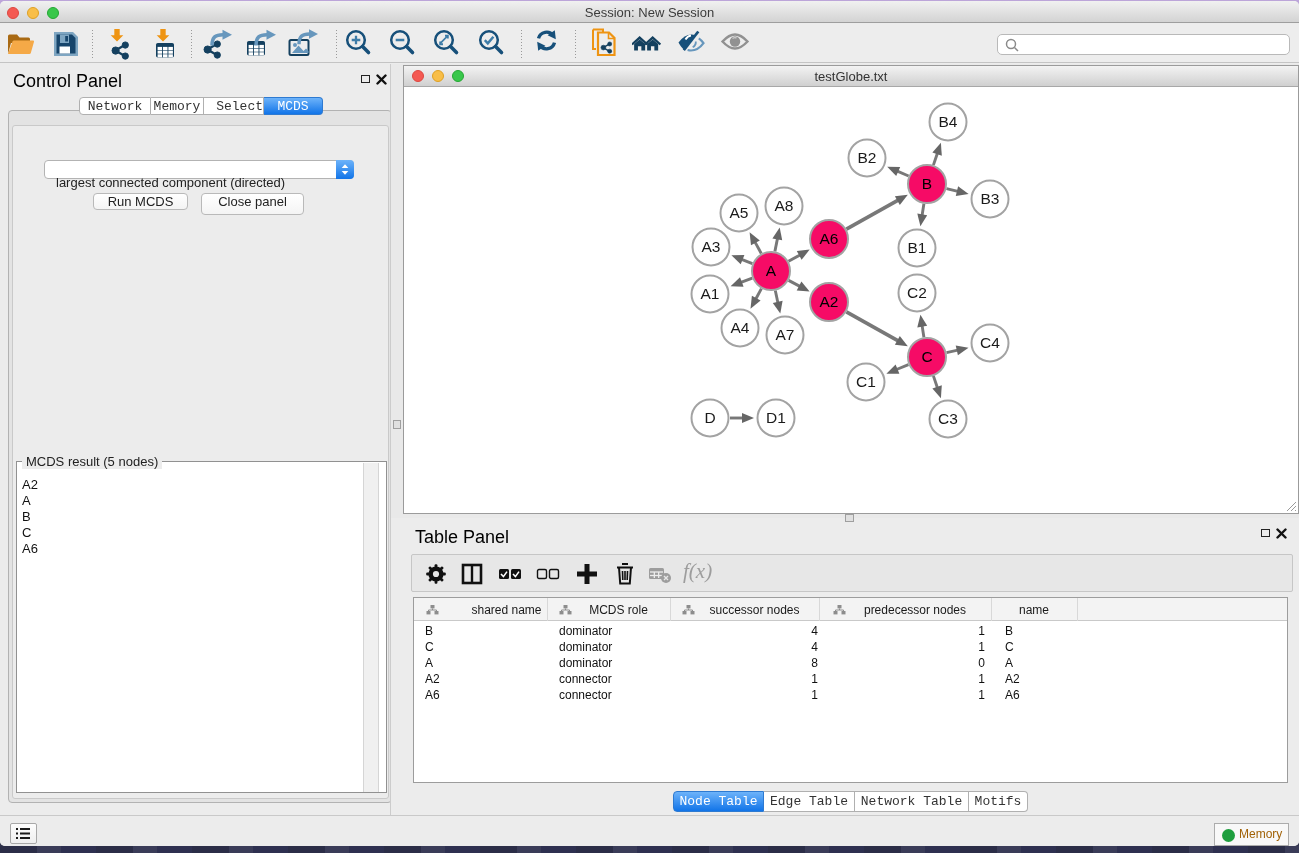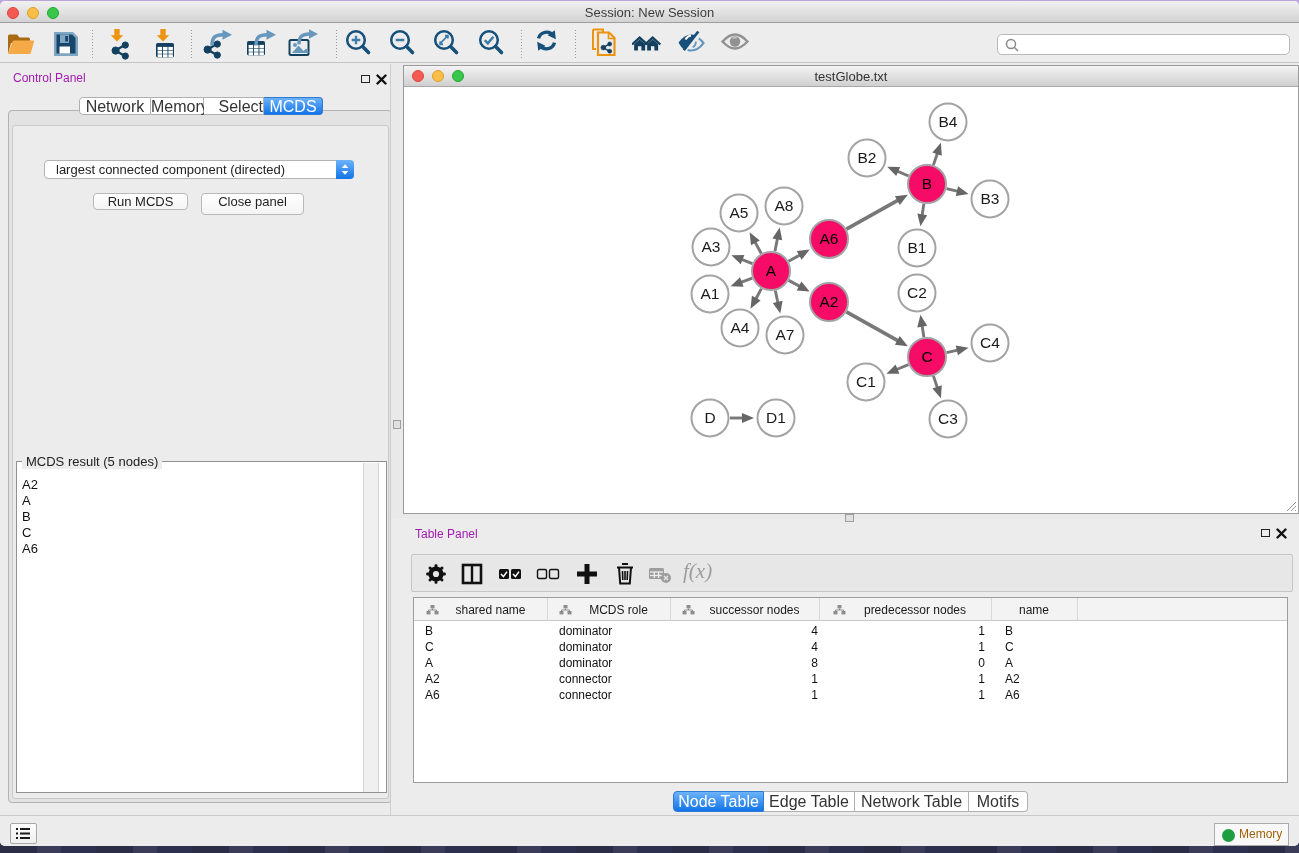--- a/index.html
+++ b/index.html
@@ -17,23 +17,23 @@
   .tl { width:12px; height:12px; border-radius:50%; top:6px; }
   #title { width:100%; text-align:center; top:4px; font-size:13px; color:#3c3c3c; }
   
   #toolbar { left:0; top:23px; width:1299px; height:39px; background:#ededed;
     border-bottom:1px solid #c4c4c4; }
   .tsep { top:6px; height:28px; width:1px;
     background-image:repeating-linear-gradient(#9a9a9a 0 1px, transparent 1px 3px); }
   #search { left:997px; top:10px; width:293px; height:21px; background:#fff;
     border:1px solid #b9b9b9; border-radius:5px; }
   
-  .dock-title { font-size:12px; color:#a21caf; }
+  .dock-title { font-size:18px; color:#000000; }
   .float-ico { width:9px; height:8px; border:1.5px solid #222; }
-  .tabs { height:18px; display:flex; font-size:16px; }
+  .tabs { height:18px; display:flex; font-size:13px;font-family:Liberation Mono, monospace; }
   .tab { background:#fff; border:1px solid #b0b0b0; border-left:none;
     color:#333; text-align:center; line-height:17px; }
   .tab.first { border-left:1px solid #b0b0b0; border-radius:4px 0 0 4px; }
   .tab.last  { border-radius:0 4px 4px 0; }
   .tab.sel { background:linear-gradient(#6db3fa,#1174e8); color:#fff; border-color:#2e7ad1; }
   .tabs[style*="height:21px"] .tab { line-height:19px; }
   #cp-outer { left:8px; top:109px; width:384px; height:693px; background:#e3e3e3;
     border:1px solid #b2b2b2; border-radius:4px; }
   #cp-inner { left:12px; top:124px; width:377px; height:674px; background:#ececec;
     border:1px solid #c9c9c9; border-radius:3px; }
@@ -237,21 +237,21 @@
   </svg>
   <div id="cp-outer" class="abs"></div>
   <div id="cp-inner" class="abs"></div>
   <div class="tabs abs" style="left:79px;top:96px;">
     <div class="tab first" style="width:72px;">Network</div>
     <div class="tab" style="width:53px;">Memory</div>
     <div class="tab" style="width:60px;text-align:right;">Select</div>
     <div class="tab sel last" style="width:59px;">MCDS</div>
   </div>
   <div class="abs" style="left:44px;top:159px;width:310px;height:19px;background:#fff;border:1px solid #b3b3b3;border-radius:4px;">
-    <div class="abs" style="left:11px;top:1px;font-size:13px;color:#222;">largest connected component (directed)</div>
+    <div class="abs" style="left:11px;top:14px;font-size:13px;color:#222;">largest connected component (directed)</div>
     <div class="abs" style="right:-1px;top:-1px;width:18px;height:19px;border-radius:0 4px 4px 0;background:linear-gradient(#6db3fa,#1174e8);">
       <svg width="18" height="19">
           <path d="M5.7 8 L9 4.2 L12.3 8 Z" fill="#fff"></path>
           <path d="M5.7 11 L9 14.8 L12.3 11 Z" fill="#fff"></path>
         </svg>
     </div>
   </div>
   <div class="btn abs" style="left:93px;top:192px;width:95px;height:17px;line-height:16px;">Run MCDS</div>
   <div class="btn abs" style="left:201px;top:192px;width:103px;height:22px;line-height:16px;">Close panel</div>
   <div id="mcds-group" class="abs">
@@ -470,21 +470,21 @@
         <svg class="abs" style="left:419px;top:6px" width="13" height="12">
           <g fill="#8d8d8d">
             <rect x="4.5" y="1" width="4" height="3.4"></rect>
             <rect x="0.5" y="7" width="4" height="3.4"></rect>
             <rect x="8.5" y="7" width="4" height="3.4"></rect>
           </g>
           <g stroke="#8d8d8d" stroke-width="1" fill="none">
             <path d="M6.5 4.5 V6 M2.5 7 V6 H10.5 V7"></path>
           </g>
         </svg>
-        <div class="cell" style="left:20px;top:5px;width:113px;text-align:center;color:#1a1a1a;">shared name</div>
+        <div class="cell" style="left:36px;top:5px;width:113px;text-align:center;color:#1a1a1a;">shared name</div>
         <div class="cell" style="left:153px;top:5px;width:103px;text-align:center;color:#1a1a1a;">MCDS role</div>
         <div class="cell" style="left:276px;top:5px;width:129px;text-align:center;color:#1a1a1a;">successor nodes</div>
         <div class="cell" style="left:425px;top:5px;width:152px;text-align:center;color:#1a1a1a;">predecessor nodes</div>
         <div class="cell" style="left:577px;top:5px;width:86px;text-align:center;color:#1a1a1a;">name</div>
       </div>
       <div class="cell" style="left:11px;top:26px;color:#111;">B</div>
       <div class="cell" style="left:145px;top:26px;color:#111;">dominator</div>
       <div class="cell" style="left:256px;top:26px;width:148px;text-align:right;color:#111;">4</div>
       <div class="cell" style="left:405px;top:26px;width:166px;text-align:right;color:#111;">1</div>
       <div class="cell" style="left:591px;top:26px;color:#111;">B</div>

